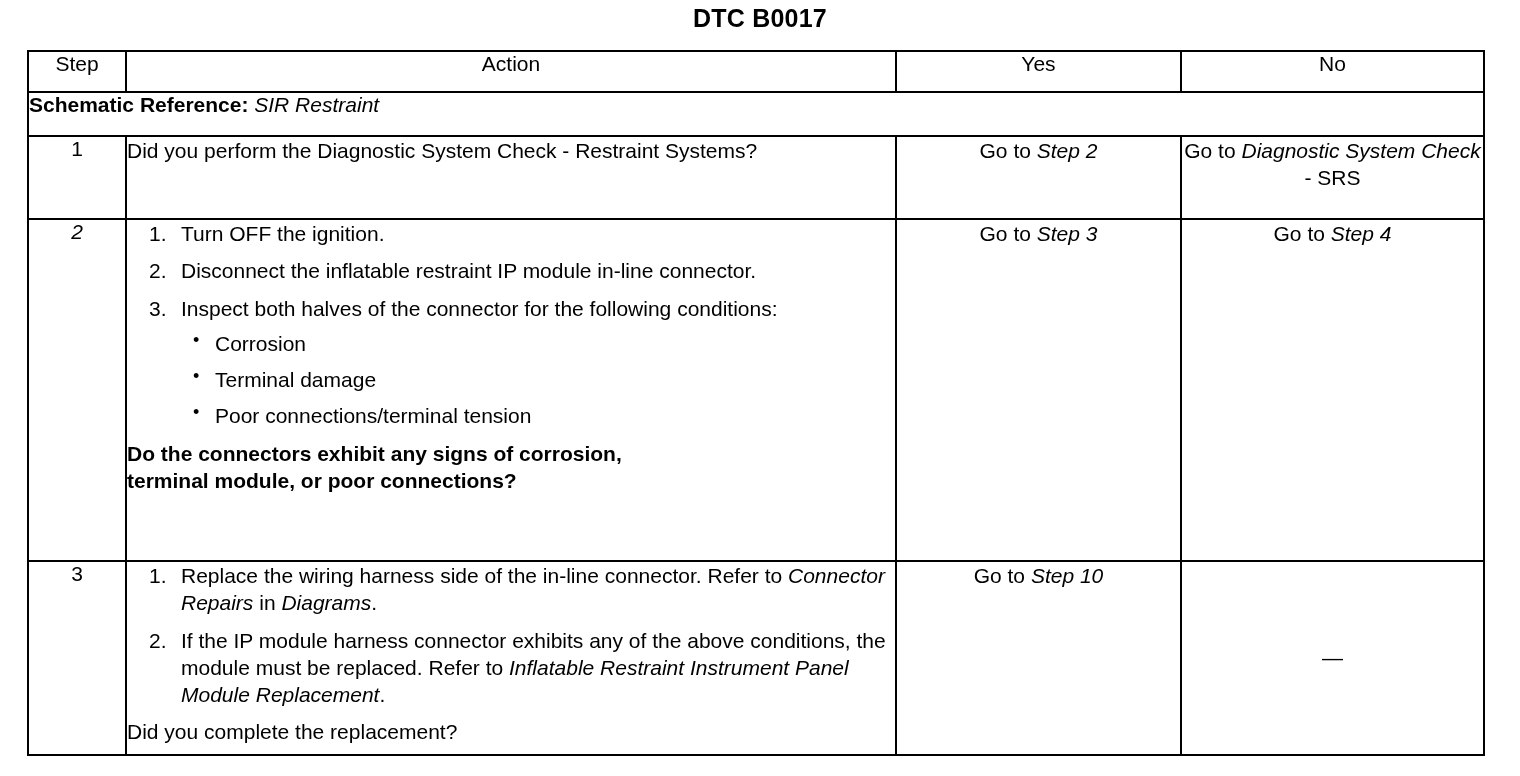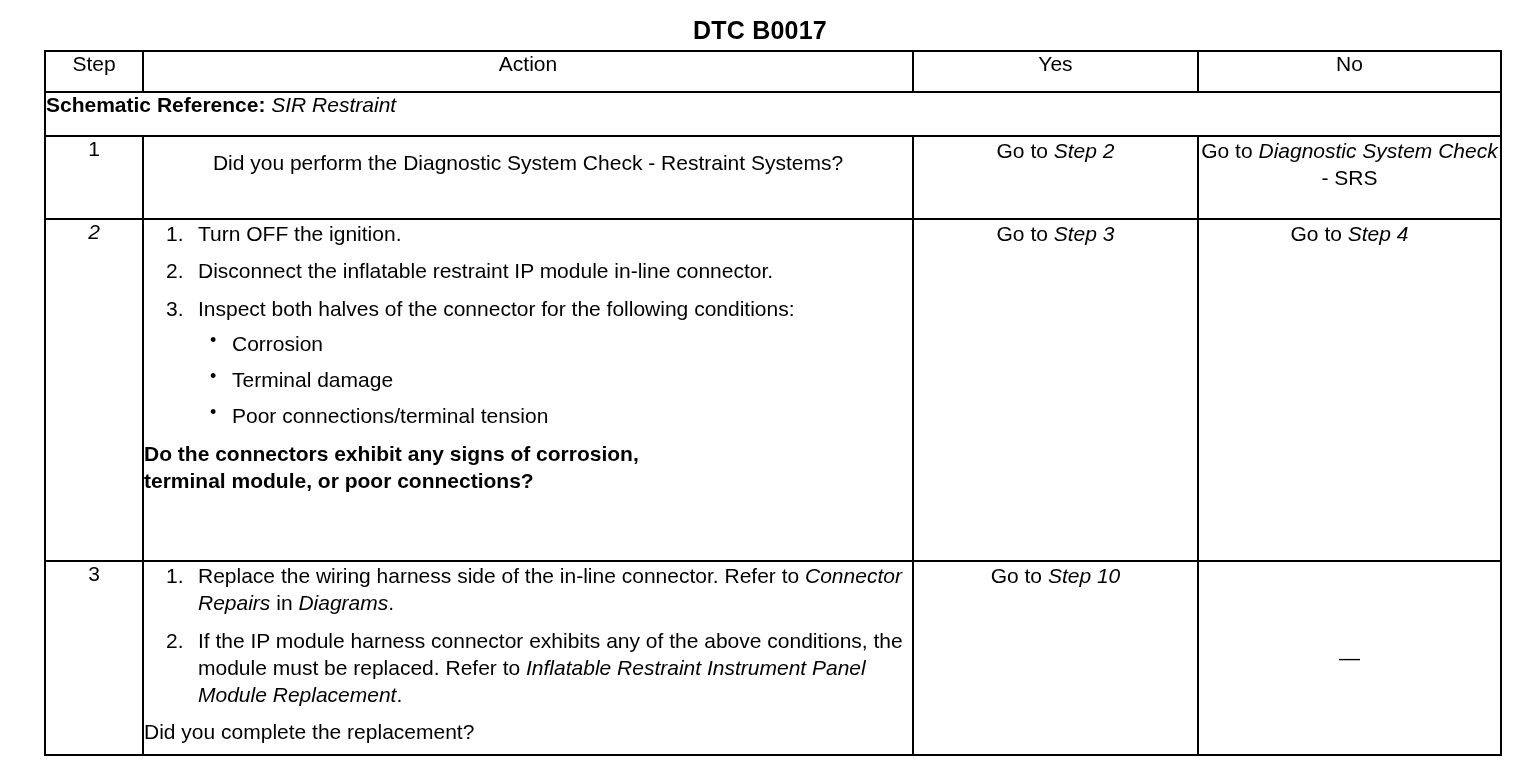--- a/index.html
+++ b/index.html
@@ -18,32 +18,32 @@
   .page {
     position: relative;
     width: 1520px;
     height: 776px;
   }
 
   
   .doc-title {
     position: absolute;
     left: 0;
-    top: 16px;
+    top: 4px;
     width: 1520px;
     text-align: center;
     font-size: 25px;
     font-weight: bold;
     letter-spacing: 0.2px;
   }
 
   
   .dtc-table {
     position: absolute;
-    left: 44px;
+    left: 27px;
     top: 50px;
     width: 1456px;
     border-collapse: collapse;
     table-layout: fixed;
   }
   .dtc-table td, .dtc-table th {
     border: 2px solid #000000;
     padding: 0;
     vertical-align: top;
     font-weight: normal;
@@ -138,21 +138,21 @@
     left: 12px;
     top: -1px;
     font-size: 18px;
   }
 
   .tail-q {
     margin-top: 10px;
   }
   .tail-q .l2 { display: block; font-weight: bold; }
 
-  .row1-q { padding-top: 12px; text-align: center; }
+  .row1-q { padding-top: 0; }
 
   .em-dash { font-size: 21px; }
 </style>
 </head>
 <body>
 
 <div class="page">
 
   <div class="doc-title">DTC B0017</div>
 

